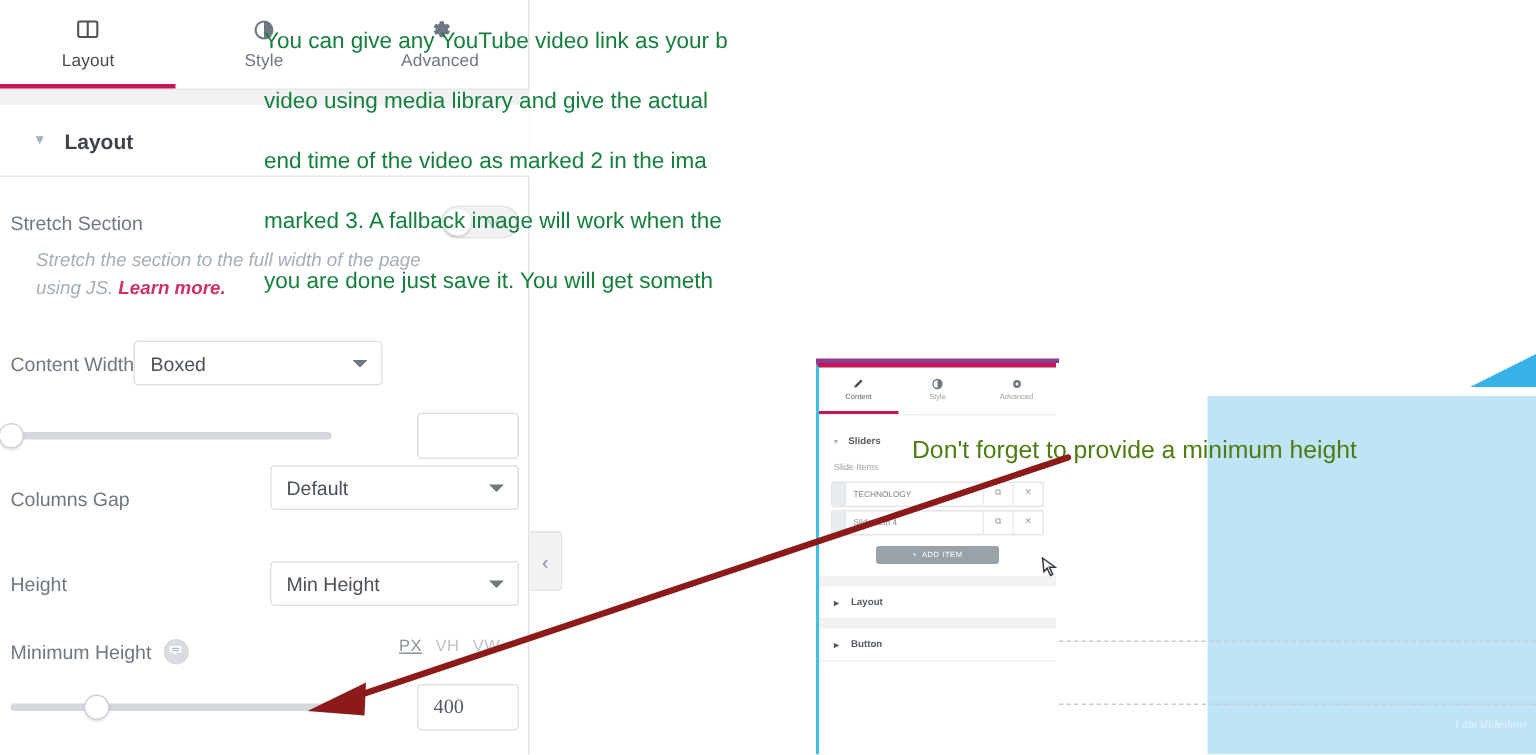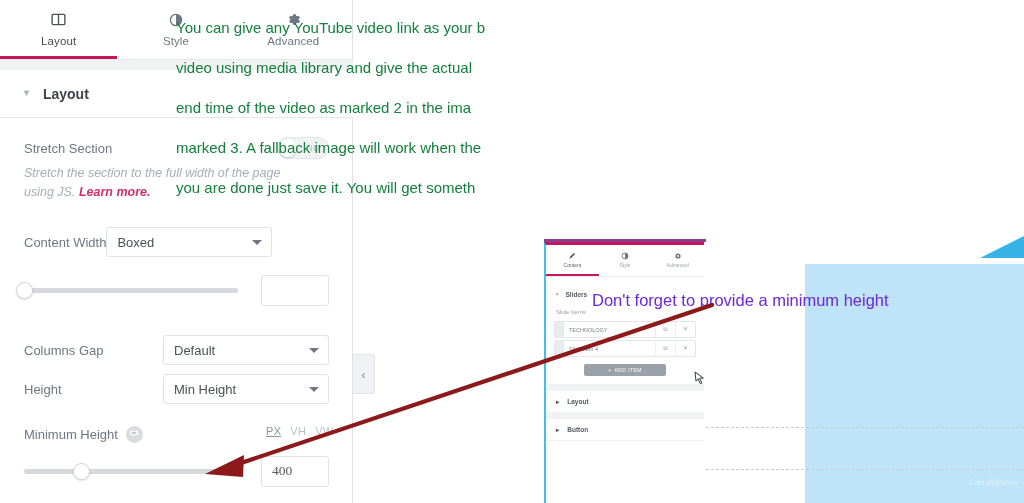--- a/index.html
+++ b/index.html
@@ -57,21 +57,21 @@
     background: #ffffff;
     border-bottom: 1px solid #e6e6e6;
     cursor: pointer;
   }
   #sec-layout .caret { color: #a4afb7; font-size: 9px; line-height: 1; }
   #sec-layout .stitle { font-size: 14px; font-weight: bold; color: #3f444b; }
 
   
   .ctl {
     position: absolute; left: 0; width: 353px;
-    padding: 0 24px;
+    padding: 0 7px;
     display: flex; align-items: center;
   }
   .clabel {
     font-size: 13px; color: #6d7882;
     display: flex; align-items: center; gap: 8px;
   }
 
   
   .toggle {
     width: 52px; height: 22px; border-radius: 11px;
@@ -296,22 +296,22 @@
   }
   .dash-v {
     position: absolute; width: 0;
     border-left: 1px dashed #c8ccd0;
   }
   
   #fig-cursor { position: absolute; left: 148px; top: 126px; }
 
   
   #anno-text {
-    position: absolute; left: 592px; top: 291px;
-    font-size: 16.5px; color: #6d28d9;
+    position: absolute; left: 608px; top: 291px;
+    font-size: 16.5px; color: #4d7c0f;
     white-space: nowrap;
   }
   #anno-arrow { position: absolute; left: 0; top: 0; width: 1024px; height: 503px; pointer-events: none; }
 </style>
 </head>
 <body>
 
 <div id="root">
 
   <div id="panel">
@@ -373,21 +373,21 @@
     </div>
 
     <div class="ctl srow" style="top:274px; height:32px; justify-content:space-between;">
       <span class="slider" style="width:214px;">
         <span class="track"></span>
         <span class="thumb" id="cw-thumb" style="left: 0%;"></span>
       </span>
       <span class="numbox"></span>
     </div>
 
-    <div class="ctl" style="top:334px; height:32px; justify-content:space-between;">
+    <div class="ctl" style="top:308px; height:32px; justify-content:space-between;align-items:flex-end;">
       <span class="clabel">Columns Gap</span>
       <span class="sel">
         <span>Default</span>
         <span class="sarrow"></span>
       </span>
     </div>
 
     <div class="ctl" style="top:373px; height:32px; justify-content:space-between;">
       <span class="clabel">Height</span>
       <span class="sel">

